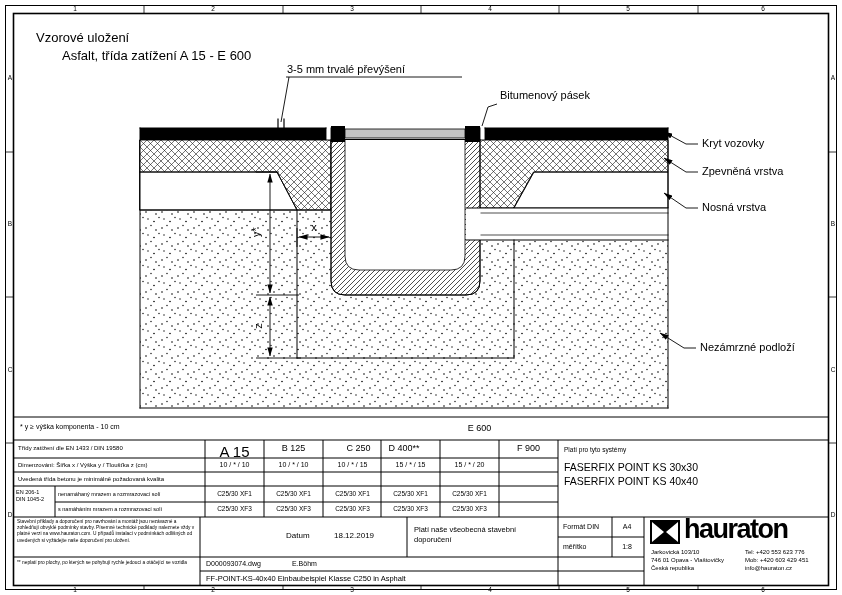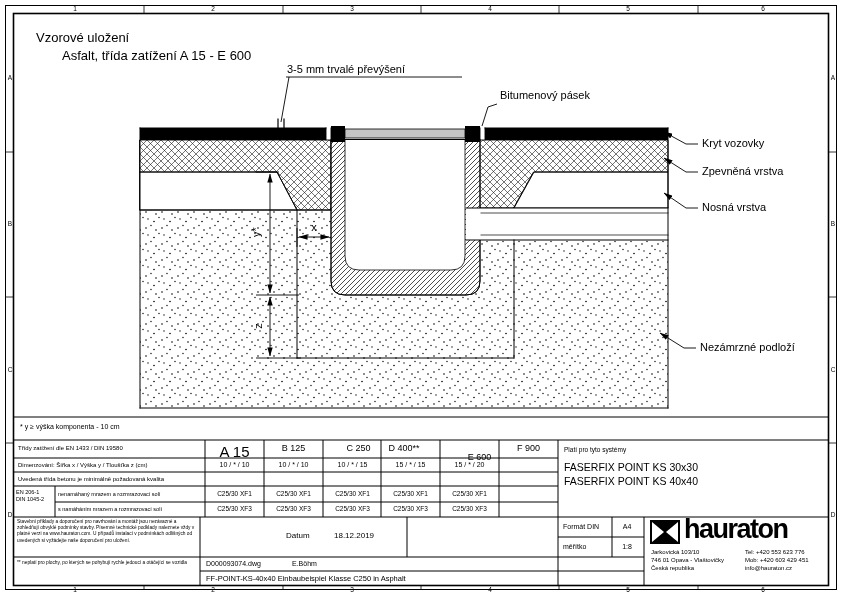--- a/index.html
+++ b/index.html
@@ -151,21 +151,21 @@
 <div class="t lbl11 c rot" style="left:246px;top:226px;width:20px;">y*</div>
 <div class="t lbl11 c rot" style="left:248px;top:320px;width:20px;">z</div>
 
 <div class="t" style="left:20px;top:423px;font-size:7px;">* y ≥ výška komponenta - 10 cm</div>
 
 <div class="t" style="left:18px;top:445px;font-size:6px;">Třídy zatížení dle EN 1433 / DIN 19580</div>
 <div class="t c" style="left:205px;top:443px;width:59px;font-size:15px;">A 15</div>
 <div class="t c" style="left:264px;top:443px;width:59px;font-size:9px;">B 125</div>
 <div class="t c" style="left:323px;top:443px;width:71px;font-size:9px;">C 250</div>
 <div class="t c" style="left:381px;top:443px;width:46px;font-size:9px;">D 400**</div>
-<div class="t c" style="left:440px;top:452px;width:79px;font-size:9px;">E 600</div>
+<div class="t c" style="left:440px;top:423px;width:79px;font-size:9px;">E 600</div>
 <div class="t c" style="left:499px;top:443px;width:59px;font-size:9px;">F 900</div>
 
 <div class="t" style="left:18px;top:462px;font-size:6px;">Dimenzování:  Šířka x / Výška y / Tloušťka z (cm)</div>
 <div class="t c" style="left:205px;top:461px;width:59px;font-size:7px;">10 / * / 10</div>
 <div class="t c" style="left:264px;top:461px;width:59px;font-size:7px;">10 / * / 10</div>
 <div class="t c" style="left:323px;top:461px;width:59px;font-size:7px;">10 / * / 15</div>
 <div class="t c" style="left:381px;top:461px;width:59px;font-size:7px;">15 / * / 15</div>
 <div class="t c" style="left:440px;top:461px;width:59px;font-size:7px;">15 / * / 20</div>
 <div class="t c" style="left:499px;top:461px;width:59px;font-size:7px;"></div>
 
@@ -191,20 +191,21 @@
 <div class="t c" style="left:440px;top:505px;width:59px;font-size:6.5px;">C25/30 XF3</div>
 <div class="t c" style="left:499px;top:505px;width:59px;font-size:6.5px;"></div>
 
 <div class="t" style="left:564px;top:446px;font-size:6.5px;">Platí pro tyto systémy</div>
 <div class="t" style="left:564px;top:461px;font-size:10.5px;">FASERFIX POINT KS 30x30</div>
 <div class="t" style="left:564px;top:475px;font-size:10.5px;">FASERFIX POINT KS 40x40</div>
 
 <div class="t tiny" style="left:17px;top:519px;width:178px;height:36px;overflow:hidden;">Stavební příklady a doporučení pro navrhování a montáž jsou nezávazné a zohledňují obvyklé podmínky stavby. Písemné technické podklady naleznete vždy v platné verzi na www.hauraton.com. U případů instalací v podmínkách odlišných od uvedených si vyžádejte naše doporučení pro uložení.</div>
 <span class="t" style="left:286px;top:531px;font-size:8px;">Datum</span>
 <span class="t" style="left:334px;top:531px;font-size:8px;">18.12.2019</span>
+<div class="t note2" style="left:414px;top:525px;width:130px;">Platí naše všeobecná stavební doporučení</div>
 <span class="t" style="left:563px;top:523px;font-size:7px;">Formát DIN</span>
 <span class="t c" style="left:612px;top:523px;width:30px;font-size:7px;">A4</span>
 <span class="t" style="left:563px;top:543px;font-size:7px;">měřítko</span>
 <span class="t c" style="left:612px;top:543px;width:30px;font-size:7px;">1:8</span>
 <div class="t tiny" style="left:17px;top:560px;width:178px;height:22px;overflow:hidden;">** neplatí pro plochy, po kterých se pohybují rychle jedoucí a otáčející se vozidla</div>
 <span class="t" style="left:206px;top:560px;font-size:7px;">D000093074.dwg</span>
 <span class="t" style="left:292px;top:560px;font-size:7px;">E.Böhm</span>
 <span class="t" style="left:206px;top:574px;font-size:7.5px;">FF-POINT-KS-40x40 Einbaubeispiel Klasse C250 in Asphalt</span>
 
 <div class="t" style="left:650px;top:520px;width:30px;height:24px;background:#000;">

